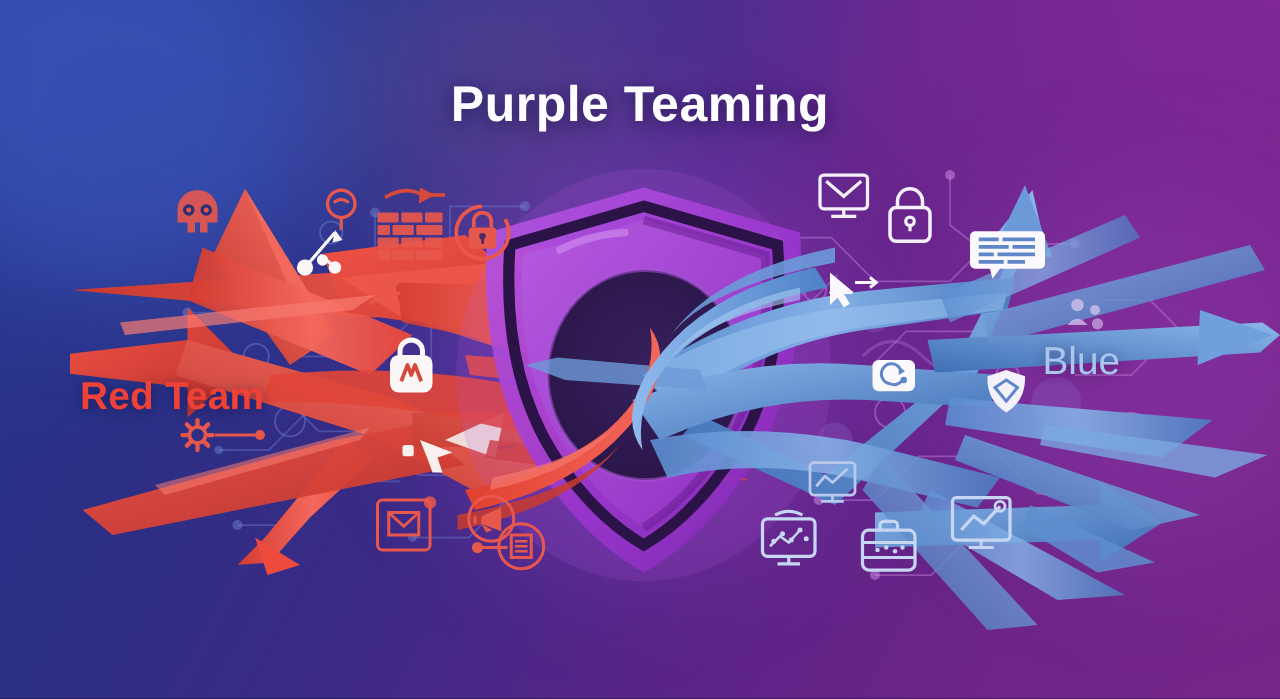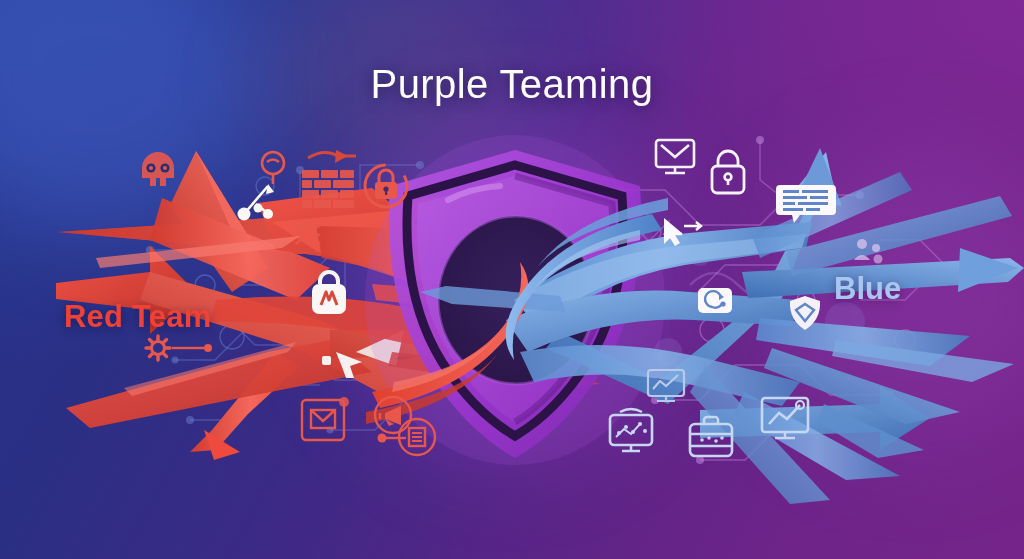--- a/index.html
+++ b/index.html
@@ -14,29 +14,29 @@
   .lyr{position:absolute;inset:0;}
   .glow{position:absolute;border-radius:50%;filter:blur(44px);pointer-events:none;}
   #g1{left:-70px;top:-70px;width:330px;height:300px;background:rgba(70,105,210,.40);}
   #g2{left:260px;top:-40px;width:260px;height:230px;background:rgba(255,120,110,.10);}
   #g3{right:-40px;top:150px;width:300px;height:300px;background:rgba(150,60,175,.35);}
   #g4{left:340px;top:120px;width:340px;height:340px;background:rgba(170,70,210,.30);}
 
   
   #title{
     position:absolute;left:0;right:0;top:62px;text-align:center;
-    color:#fdfcff;font-size:40px;font-weight:400;letter-spacing:.4px;
+    color:#fdfcff;font-size:40px;font-weight:700;letter-spacing:.4px;
     text-shadow:0 2px 14px rgba(20,10,50,.55);
   }
   #redteam{
     position:absolute;left:64px;top:299px;color:#ef4136;font-size:31px;font-weight:700;
     letter-spacing:.2px;text-shadow:0 2px 10px rgba(10,10,60,.5);
   }
   #blueteam{
-    position:absolute;left:834px;top:270px;color:#a9c6ef;font-size:31px;font-weight:700;
+    position:absolute;left:834px;top:270px;color:#a9c6ef;font-size:31px;font-weight:400;
     line-height:38px;text-shadow:0 2px 10px rgba(40,10,70,.45);
   }
   #blueteam .l2{display:block;padding-left:18px;}
   svg{display:block;}
 </style>
 </head>
 <body>
 
 <div id="stage">
 

